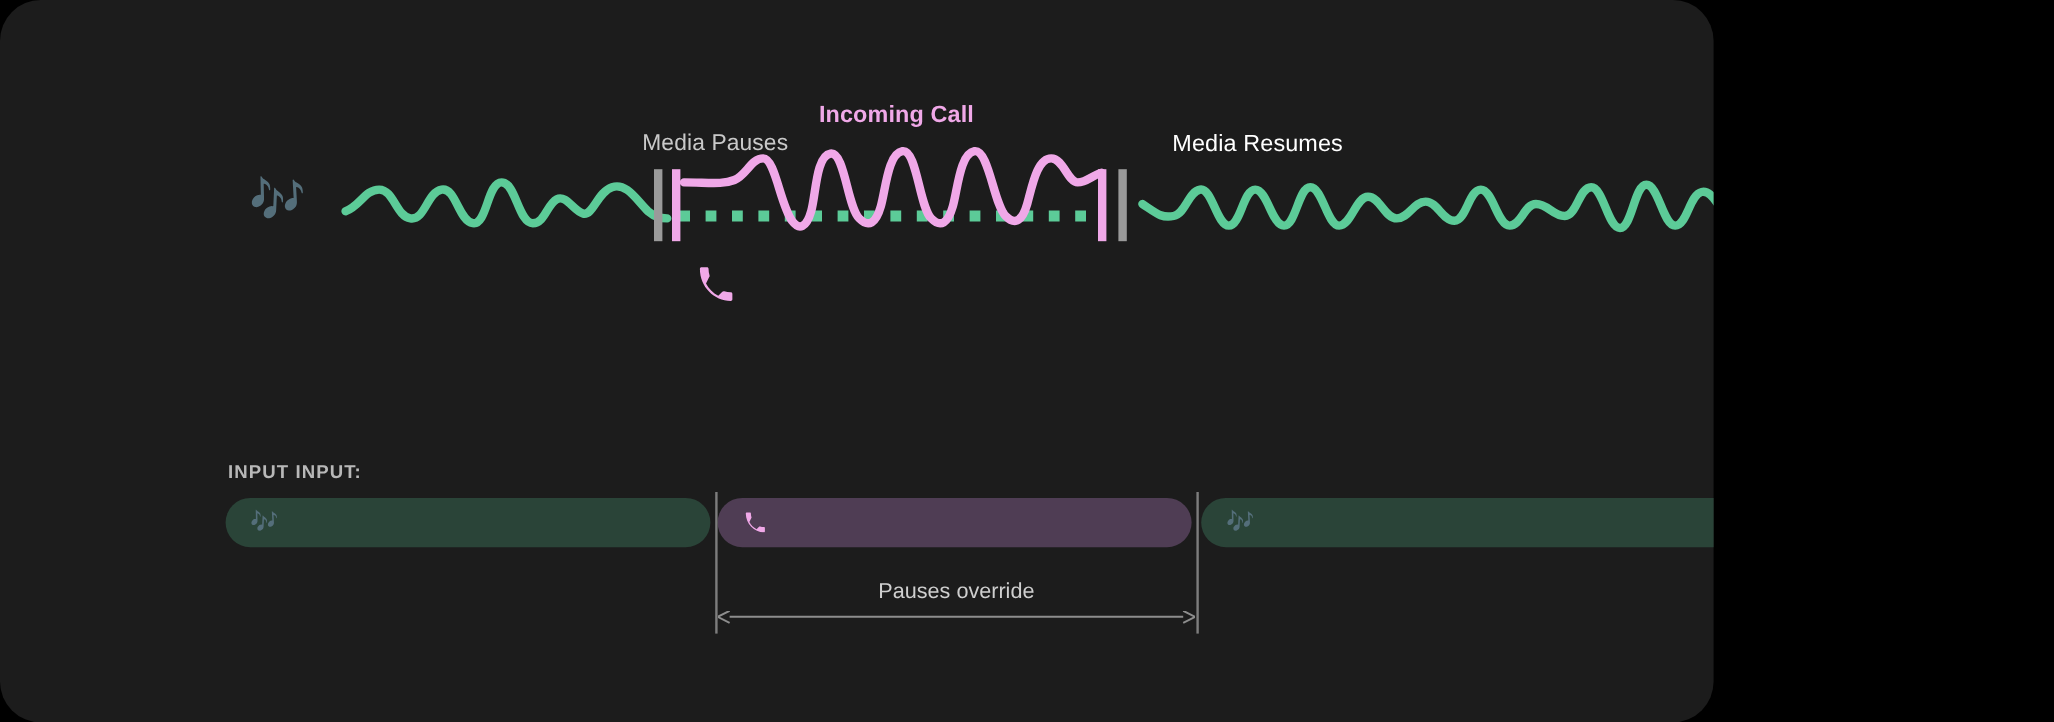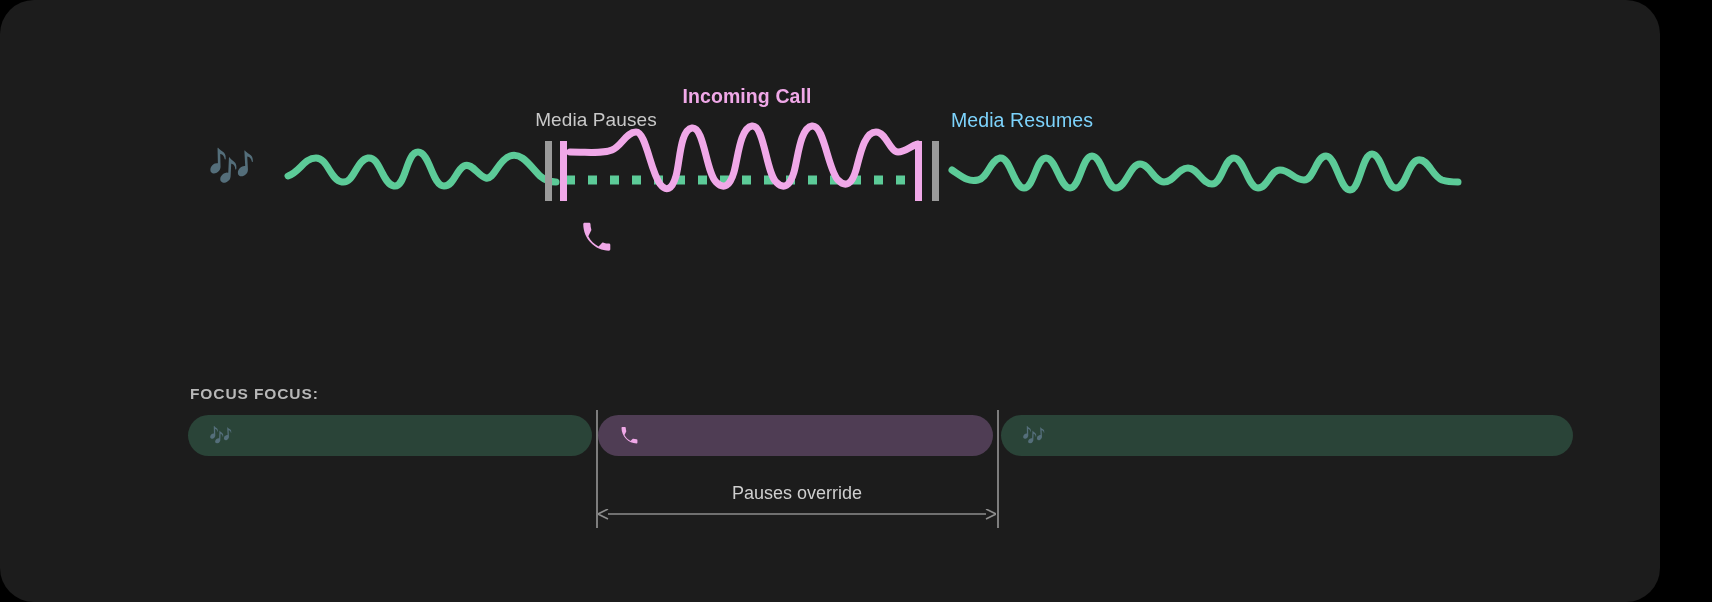--- a/index.html
+++ b/index.html
@@ -8,21 +8,21 @@
     background: #000000;
   }
   body {
     width: 1712px;
     height: 602px;
     font-family: "Liberation Sans", sans-serif;
     overflow: hidden;
   }
   #root {
     position: relative;
-    width: 1660px;
+    width: 1428px;
     height: 602px;
     background: #1c1c1c;
     border-radius: 34px;
     overflow: hidden;
   }
 
   
   #wave-stage {
     position: absolute;
     left: 0;
@@ -51,22 +51,22 @@
   }
   #label-media-pauses {
     font-size: 19px;
     color: #c9c9c9;
     left: 596px;
     top: 109px;
     transform: translateX(-50%);
   }
   #label-media-resumes {
     font-size: 19.5px;
-    color: #7dd3fc;
-    left: 1022px;
+    color: #ffffff;
+    left: 1048px;
     top: 109px;
     transform: translateX(-50%);
   }
 
   #music-note-lead {
     position: absolute;
     left: 208px;
     top: 148px;
     font-size: 38px;
     color: #5ccb98;
@@ -208,21 +208,21 @@
 
     <svg id="phone-icon-callout" viewBox="0 0 24 24">
       <path fill="#f0a8e8" d="M6.6 10.8c1.6 3.1 4.1 5.6 7.2 7.2l2.4-2.4c.3-.3.7-.4 1.1-.3
                1.2.4 2.5.6 3.8.6.6 0 1 .4 1 1V20c0 .6-.4 1-1 1C11.4 21 3 12.6 3 2.2
                c0-.6.4-1 1-1h3.1c.6 0 1 .4 1 1 0 1.3.2 2.6.6 3.8.1.4 0 .8-.3 1.1L6.6 10.8z"></path>
     </svg>
   </div>
 
   <div id="focus-section">
 
-    <div id="input-focus-label">FOCUS FOCUS:</div>
+    <div id="input-focus-label">INPUT INPUT:</div>
 
     <div id="focus-track">
 
       <div class="focus-seg" id="focus-seg-media-a">
         <span class="seg-icon musicnote-glyph">🎶</span>
       </div>
 
       <div class="focus-seg" id="focus-seg-call">
         <span class="seg-icon">
           <svg width="20" height="20" viewBox="0 0 24 24">

